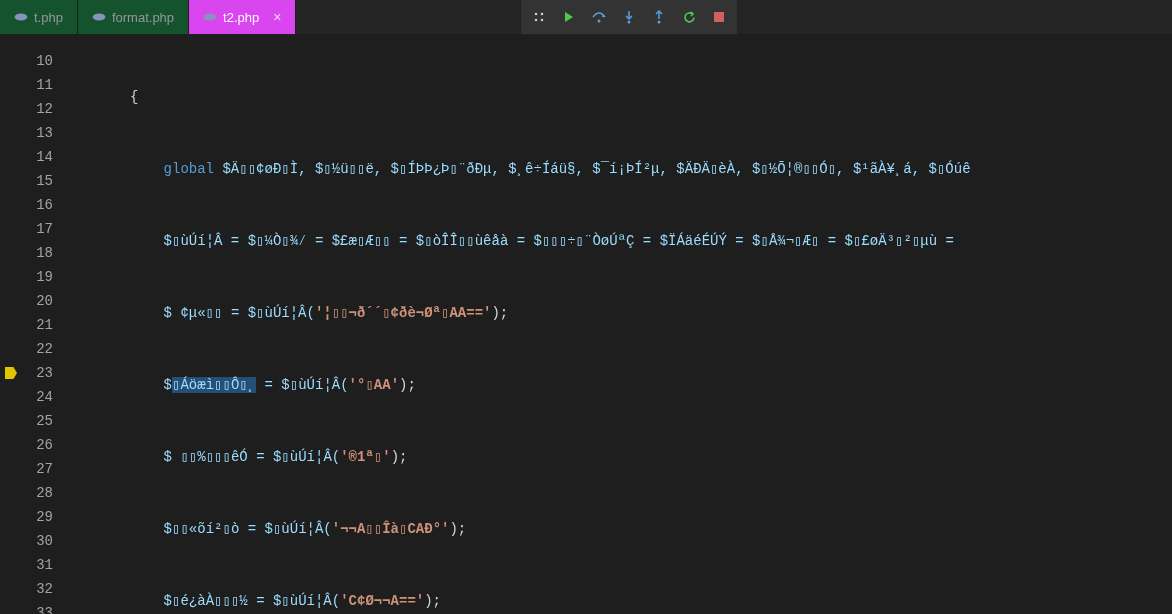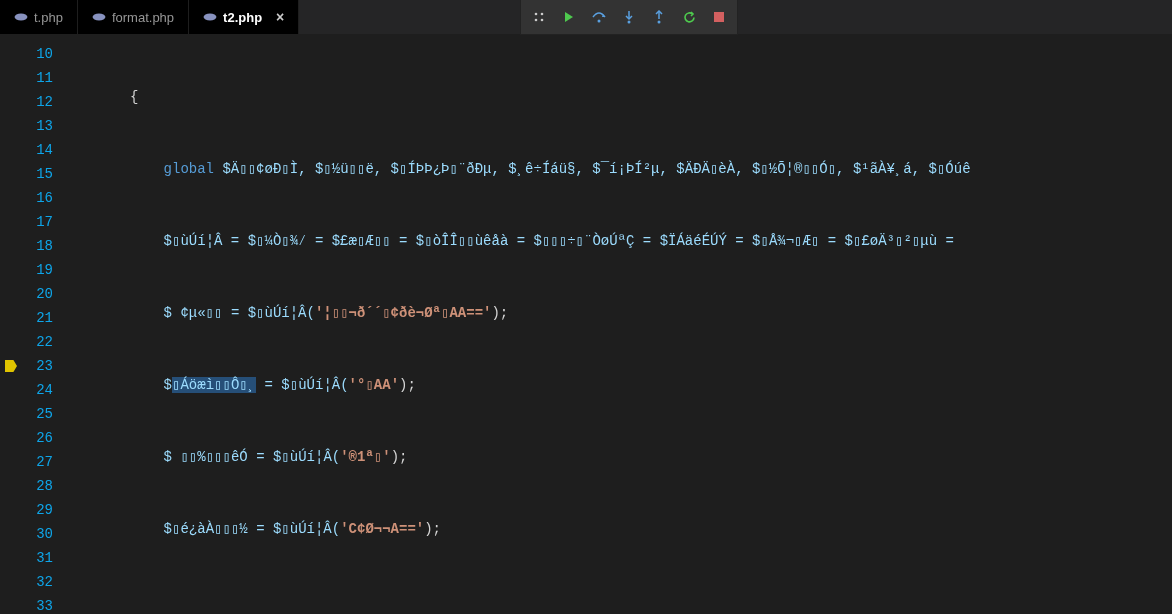--- a/index.html
+++ b/index.html
@@ -1,26 +1,26 @@
 <!DOCTYPE html>
 <html><head>
 <meta charset="utf-8">
 <style>
 * { margin:0; padding:0; box-sizing:border-box; }
 body { background:#1e1e1e; color:#d4d4d4; font-family:Consolas,'Courier New',monospace; font-size:14px; overflow:hidden; width:1172px; height:614px; position:relative; }
 .tab-bar { height:35px; background:#252526; display:flex; align-items:stretch; border-bottom:1px solid #1e1e1e; }
-.tab { display:flex; align-items:center; padding:0 14px; gap:6px; font-size:13px; color:#969696; cursor:pointer; border-right:1px solid #1e1e1e; background:#000000; font-family:-apple-system,Segoe UI,sans-serif; }
-.tab.active { background:#000000; color:#fff;font-weight:bold; }
+.tab { display:flex; align-items:center; padding:0 14px; gap:6px; font-size:13px; color:#969696; cursor:pointer; border-right:1px solid #1e1e1e; background:#14532d; font-family:-apple-system,Segoe UI,sans-serif; }
+.tab.active { background:#d946ef; color:#fff; }
 .tab .php-icon { width:14px; height:14px; }
 .tab .close { margin-left:8px; font-size:14px; opacity:0; }
 .tab.active .close { opacity:.8; }
 .toolbar { position:absolute; top:0; left:520px; height:35px; display:flex; align-items:center; gap:14px; padding:0 10px; background:#333; border:1px solid #222; border-top:none; z-index:5; font-family:sans-serif; }
 .toolbar .btn { width:16px; height:16px; display:flex; align-items:center; justify-content:center; cursor:pointer; }
 .editor { display:flex; height:calc(100% - 35px); position:relative; }
-.gutter { width:75px; text-align:right; padding-right:22px; color:#0ea5e9; user-select:none; line-height:24px; padding-top:7px; font-size:14px; }
+.gutter { width:75px; text-align:right; padding-right:22px; color:#a3a3a3; user-select:none; line-height:24px; padding-top:14px; font-size:14px; }
 .gutter div { height:24px; }
 .code { flex:1; line-height:24px; padding-top:2px; white-space:pre; overflow:hidden; position:relative; font-size:14px; }
 .code .line { height:24px; padding-left:55px; position:relative; }
 .bp { position:absolute; left:5px; width:12px; height:12px; background:#e0c400; clip-path:polygon(0 0,70% 0,100% 50%,70% 100%,0 100%); top:6px; }
 
 .k { color:#569cd6;margin-top:41px; } 
 .v { color:#9cdcfe; } 
 .s { color:#ce9178;font-weight:bold; } 
 .n { color:#d4d4d4; }
 </style>
@@ -125,20 +125,21 @@
     <div>33</div>
   </div>
 
   <div class="code">
     <div class="line"><span class="n">{</span></div>
     <div class="line"><span class="n">    </span><span class="k">global</span><span class="v"> $Ä▯▯¢øÐ▯Ì, $▯½ü▯▯ë, $▯ÍÞÞ¿Þ▯¨ðÐμ, $¸ê÷Íáü§, $¯í¡ÞÍ²μ, $ÄÐÄ▯èÀ, $▯½Õ¦®▯▯Ó▯, $¹ãÀ¥¸á, $▯Óúê</span></div>
     <div class="line"><span class="n">    </span><span class="v">$▯ùÚí¦Â = $▯¼Ò▯¾⁄ = $£æ▯Æ▯▯ = $▯òÎÎ▯▯ùêåà = $▯▯▯÷▯¨ÒøÚªÇ = $ÏÁäéÉÚÝ = $▯Å¾¬▯Æ▯ = $▯£øÄ³▯²▯μù =</span></div>
     <div class="line"><span class="n">    </span><span class="v">$ ¢μ«▯▯ = $▯ùÚí¦Â(</span><span class="s">'¦▯▯¬ð´´▯¢ðè¬Øª▯AA=='</span><span class="n">);</span></div>
     <div class="line"><span class="n">    </span><span class="v">$</span><span class="v" style="background:#264f78">▯Áöæì▯▯Ô▯¸</span><span class="v"> = $▯ùÚí¦Â(</span><span class="s">'°▯AA'</span><span class="n">);</span></div>
     <div class="line"><span class="n">    </span><span class="v">$ ▯▯%▯▯▯êÓ = $▯ùÚí¦Â(</span><span class="s">'®1ª▯'</span><span class="n">);</span></div>
+    <div class="line"><span class="n">    </span><span class="v">$▯▯«õí²▯ò = $▯ùÚí¦Â(</span><span class="s">'¬¬A▯▯Îà▯CAÐ°'</span><span class="n">);</span></div>
     <div class="line"><span class="n">    </span><span class="v">$▯é¿àÀ▯▯▯½ = $▯ùÚí¦Â(</span><span class="s">'C¢Ø¬¬A=='</span><span class="n">);</span></div>
     
     
     
     
     
     
     
     
     

